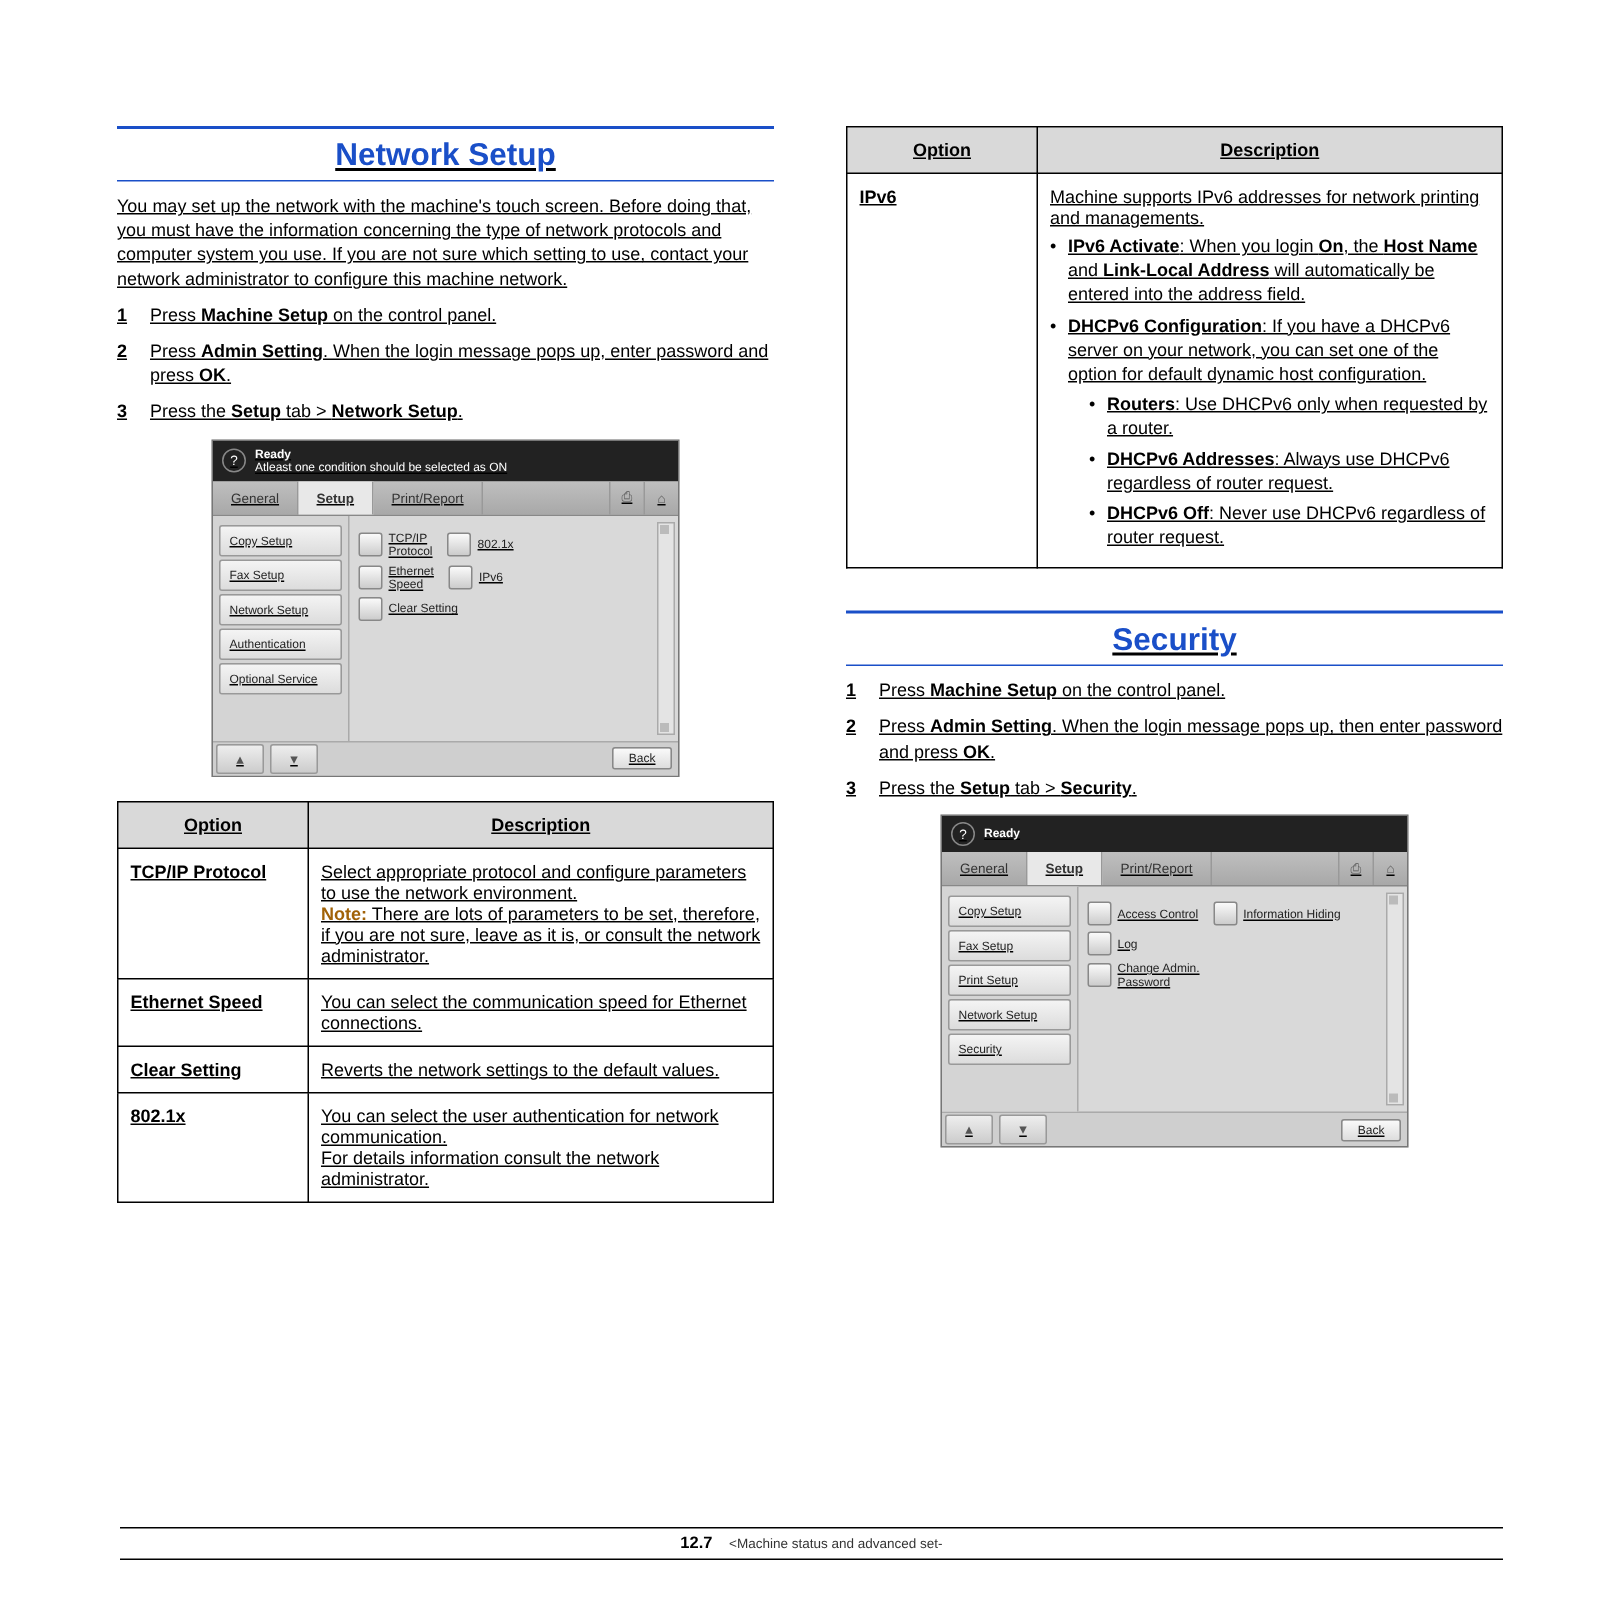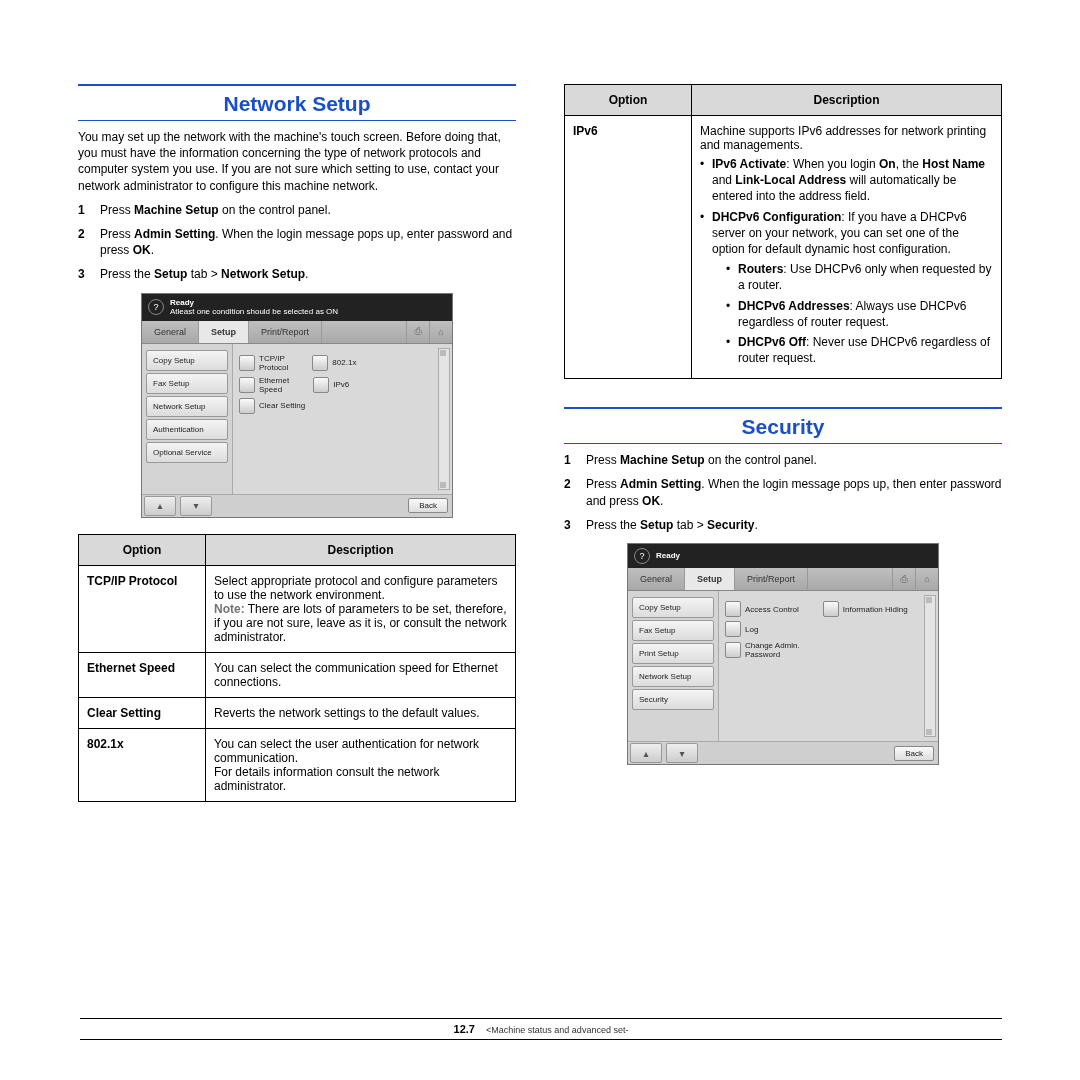--- a/index.html
+++ b/index.html
@@ -10,20 +10,21 @@
     font-size: 12px;
     color: #000;
     width: 1080px;
     height: 1080px;
     position: relative;
   }
   .page {
     display: flex;
     padding: 84px 78px 0 78px;
     gap: 48px;
+    text-decoration: underline;
   }
   .col {
     flex: 1;
     min-width: 0;
   }
   h2.section {
     color: #1a4fc8;
     font-size: 21px;
     font-weight: bold;
     margin: 0 0 8px 0;
@@ -99,21 +100,21 @@
     background: linear-gradient(#f4f4f4,#dcdcdc);
     border: 1px solid #999;
     border-radius: 2px;
     font-size: 8px;
   }
   .ui .main {
     flex:1;
     padding: 6px;
     position: relative;
   }
-  .ui .row { display:flex; gap:24px; margin: 4px 0; align-items:center;}
+  .ui .row { display:flex; gap:10px; margin: 4px 0; align-items:center;}
   .ui .opt {
     display:flex; align-items:center; gap:4px;
     font-size: 8px;
   }
   .ui .opt .box {
     width: 14px; height: 14px;
     background: linear-gradient(#fafafa,#ccc);
     border:1px solid #888;
     border-radius:2px;
   }
@@ -163,21 +164,21 @@
     padding: 8px 8px;
     vertical-align: top;
     text-align: left;
   }
   table.desc th {
     background: #d9d9d9;
     font-weight: bold;
     text-align: center;
   }
   table.desc td.opt { font-weight: bold; width: 110px; }
-  .note { color: #737373; font-weight: bold; }
+  .note { color: #a16207; font-weight: bold; }
 
   ul.bul { list-style: none; padding-left: 0; margin: 4px 0; }
   ul.bul > li { margin: 4px 0; padding-left: 12px; position: relative; line-height:1.35; }
   ul.bul > li::before { content: "•"; position:absolute; left:0; }
   ul.sub { list-style: none; padding-left: 14px; margin: 4px 0; }
   ul.sub > li { margin: 4px 0; padding-left: 12px; position: relative; line-height:1.35;}
   ul.sub > li::before { content: "•"; position:absolute; left:0; }
 
   .footerbar {
     position: absolute;

